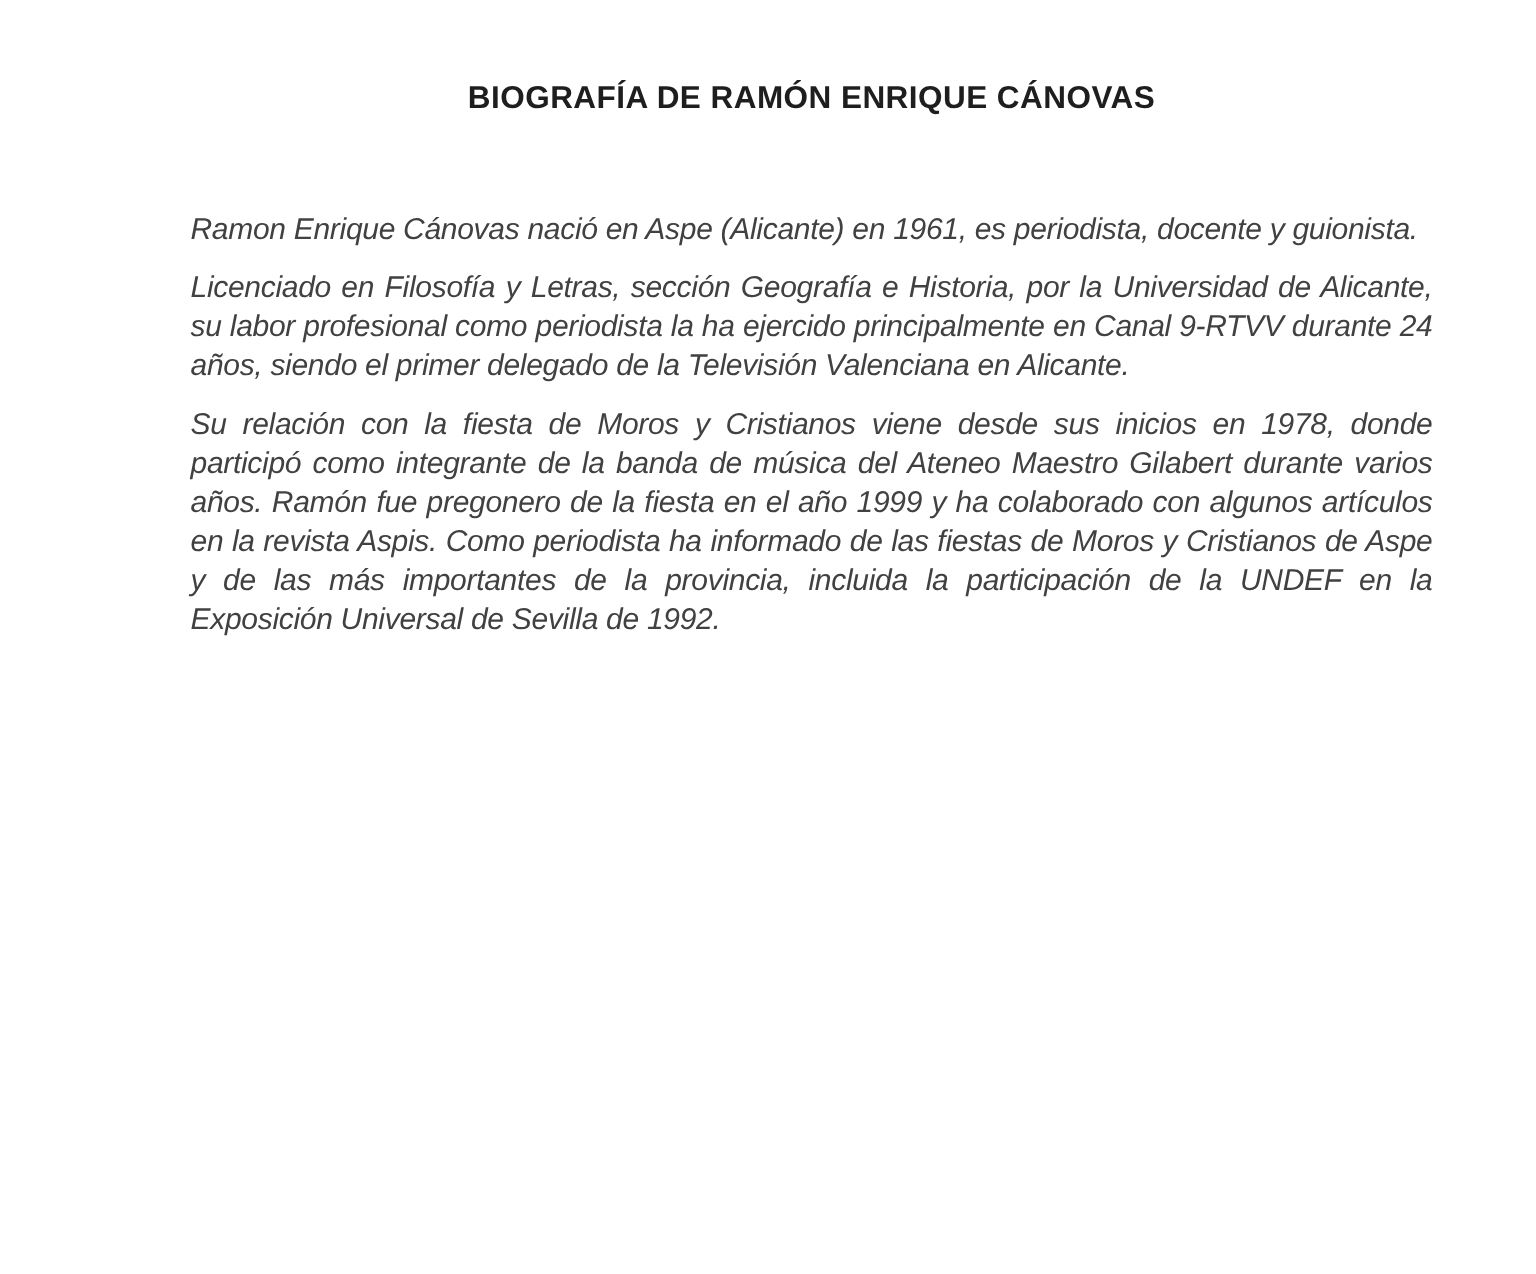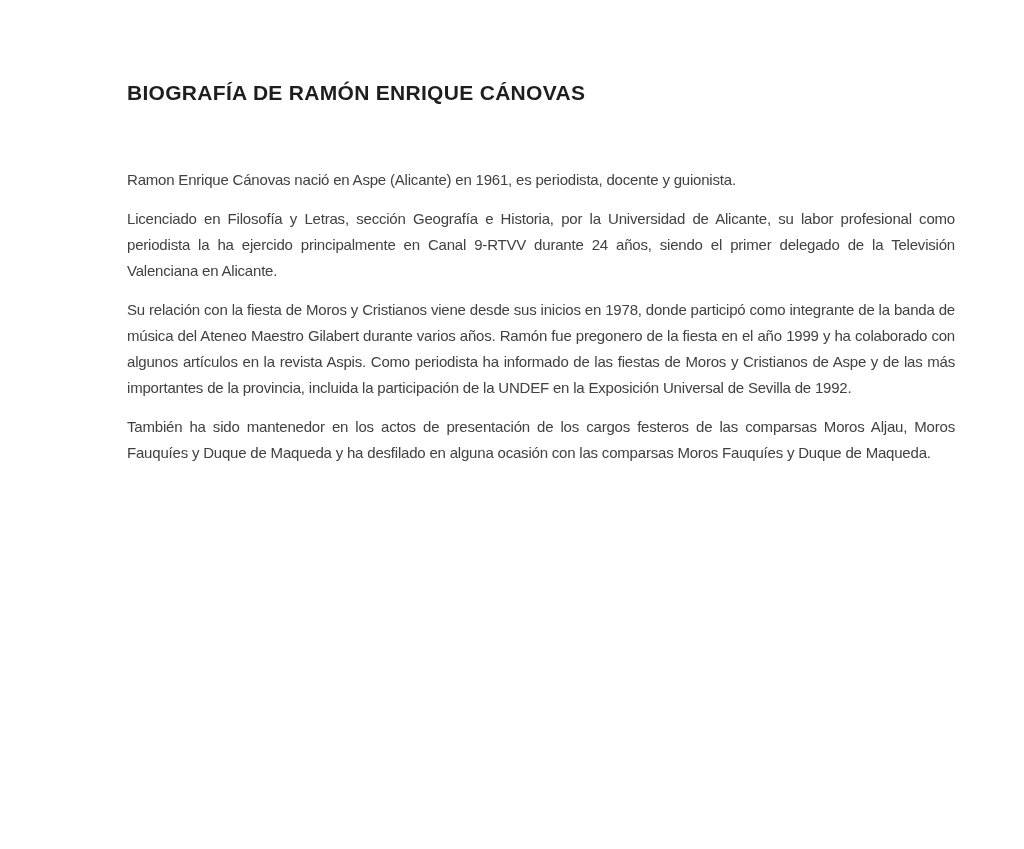--- a/index.html
+++ b/index.html
@@ -15,35 +15,36 @@
     height: 849px;
     background: #ffffff;
     font-family: "Liberation Sans", sans-serif;
     box-sizing: border-box;
     padding-left: 127px;
   }
   .doc {
     width: 828px;
   }
   .title {
-    margin: 80px 0 62px 0;
+    margin: 53px 0 62px 0;
     font-size: 21px;
     font-weight: 700;
     letter-spacing: 0.3px;
-    text-align: left;
+    text-align: center;
     color: #1e1e1e;
     line-height: 1.2;
   }
   .para {
     margin: 0 0 13px 0;
-    font-size: 15px;
+    font-size: 20px;
     line-height: 26px;
     letter-spacing: -0.2px;
     color: #414141;
     text-align: justify;
+    font-style: italic;
   }
   .para .suffix {
     font-weight: 700;
   }
 </style>
 </head>
 <body>
 
 <div class="page">
   <div class="doc">
@@ -51,16 +52,15 @@
     <h1 class="title">BIOGRAFÍA DE RAMÓN ENRIQUE CÁNOVAS</h1>
 
     <p class="para"><span>Ramon Enrique Cánovas nació en Aspe (Alicante) en 1961, es periodista, docente y guionista.</span><b class="suffix"></b></p>
 
 
     <p class="para"><span>Licenciado en Filosofía y Letras, sección Geografía e Historia, por la Universidad de Alicante, su labor profesional como periodista la ha ejercido principalmente en Canal 9-RTVV durante 24 años, siendo el primer delegado de la Televisión Valenciana en Alicante.</span><b class="suffix"></b></p>
 
 
     <p class="para"><span>Su relación con la fiesta de Moros y Cristianos viene desde sus inicios en 1978, donde participó como integrante de la banda de música del Ateneo Maestro Gilabert durante varios años. Ramón fue pregonero de la fiesta en el año 1999 y ha colaborado con algunos artículos en la revista Aspis. Como periodista ha informado de las fiestas de Moros y Cristianos de Aspe y de las más importantes de la provincia, incluida la participación de la UNDEF en la Exposición Universal de Sevilla de 1992.</span><b class="suffix"></b></p>
 
-    <p class="para"><span>También ha sido mantenedor en los actos de presentación de los cargos festeros de las comparsas Moros Aljau, Moros Fauquíes  y Duque de Maqueda y ha desfilado en alguna ocasión con las comparsas Moros Fauquíes y Duque de Maqueda.</span><b class="suffix"></b></p>
 
   </div>
 </div>
 
 </body></html>

